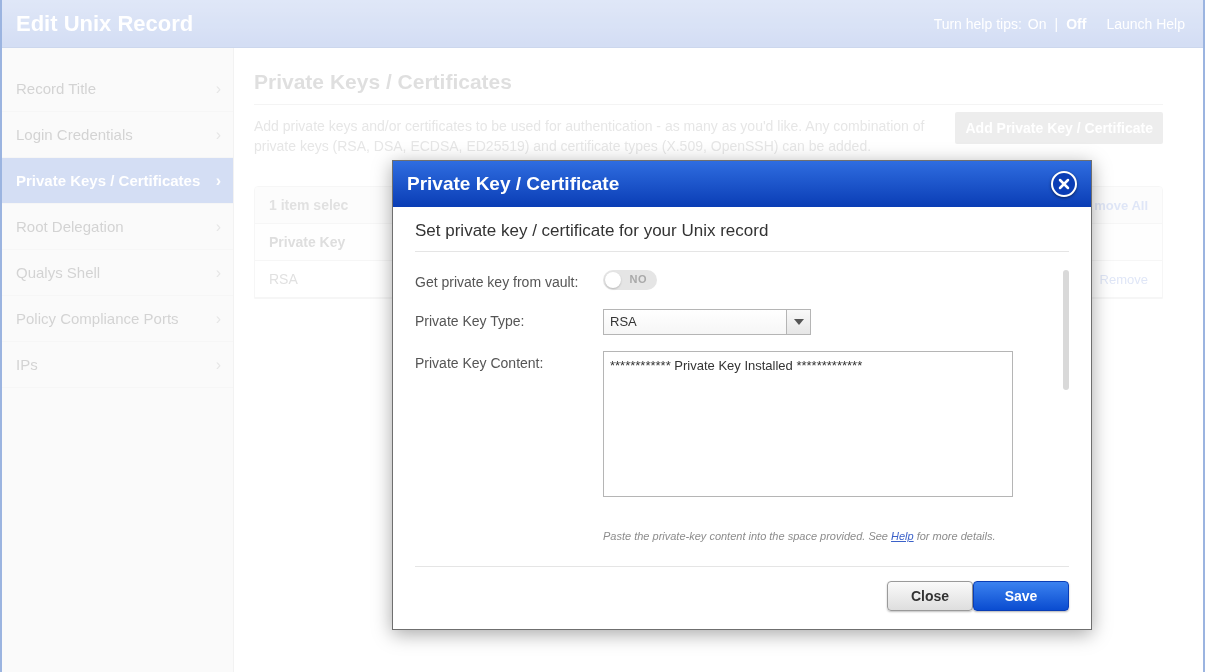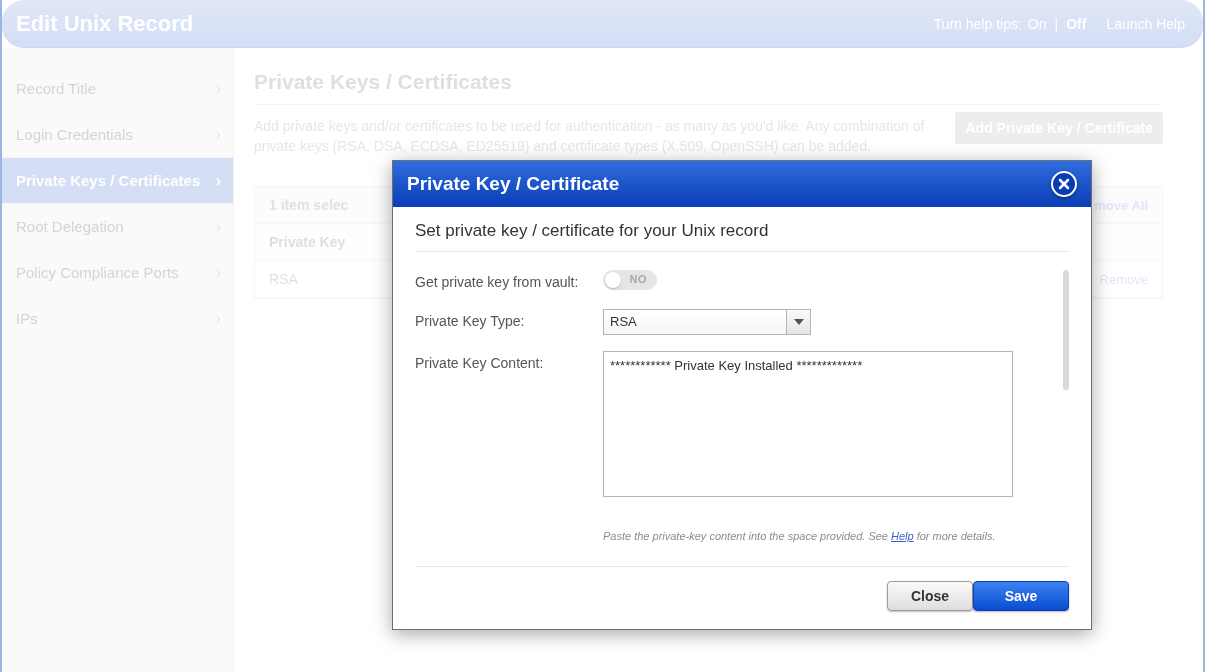--- a/index.html
+++ b/index.html
@@ -18,21 +18,20 @@
   
   .header {
     height: 48px;
     background: linear-gradient(to bottom, #b9caef 0%, #9fb5e6 100%);
     display: flex;
     align-items: center;
     justify-content: space-between;
     padding: 0 18px 0 14px;
     color: #fff;
     border-bottom: 1px solid #8fa6d8;
-    border-radius: 22px;
   }
   .header .title {
     font-size: 22px;
     font-weight: bold;
   }
   .header .right {
     font-size: 14px;
     display: flex;
     align-items: center;
     gap: 6px;
@@ -328,20 +327,24 @@
     <div class="sb-item">
       <span>Login Credentials</span>
       <span class="chev">›</span>
     </div>
     <div class="sb-item active">
       <span>Private Keys / Certificates</span>
       <span class="chev">›</span>
     </div>
     <div class="sb-item">
       <span>Root Delegation</span>
+      <span class="chev">›</span>
+    </div>
+    <div class="sb-item">
+      <span>Qualys Shell</span>
       <span class="chev">›</span>
     </div>
     <div class="sb-item">
       <span>Policy Compliance Ports</span>
       <span class="chev">›</span>
     </div>
     <div class="sb-item">
       <span>IPs</span>
       <span class="chev">›</span>
     </div>

